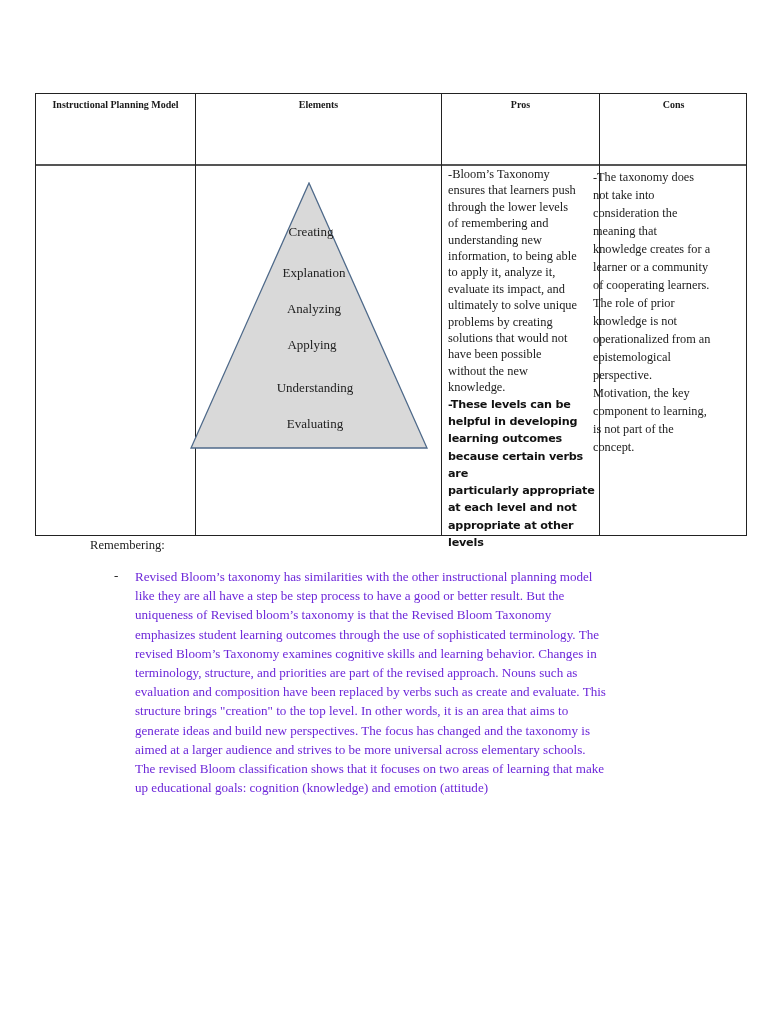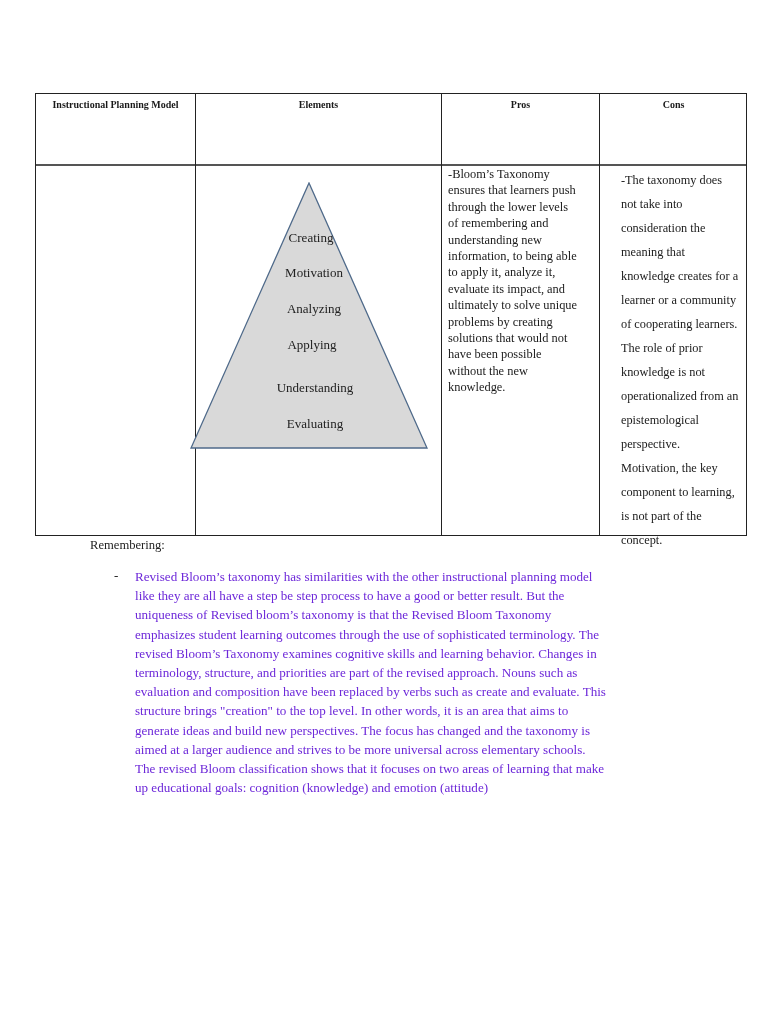--- a/index.html
+++ b/index.html
@@ -126,22 +126,22 @@
     <div class="cell hdr" style="left:0; top:0; width:159px;">Instructional Planning Model</div>
     <div class="cell hdr" style="left:160px; top:0; width:245px;">Elements</div>
     <div class="cell hdr" style="left:406px; top:0; width:157px;">Pros</div>
     <div class="cell hdr" style="left:564px; top:0; width:147px;font-family:Liberation Serif, serif;">Cons</div>
 
 
     <div class="pyramid" style="left:154px; top:88px;">
       <svg width="240" height="270" viewBox="0 0 240 270">
         <polygon points="119,1 237,266 1,266" fill="#d9d9d9" stroke="#4f6a8a" stroke-width="1.3"></polygon>
       </svg>
-      <span class="pyr-label" style="left:121px; top:48px;">Creating</span>
-      <span class="pyr-label" style="left:124px; top:83px;">Motivation</span>
+      <span class="pyr-label" style="left:121px; top:42px;">Creating</span>
+      <span class="pyr-label" style="left:124px; top:83px;">Explanation</span>
       <span class="pyr-label" style="left:124px; top:119px;">Analyzing</span>
       <span class="pyr-label" style="left:122px; top:155px;">Applying</span>
       <span class="pyr-label" style="left:125px; top:198px;">Understanding</span>
       <span class="pyr-label" style="left:125px; top:234px;">Evaluating</span>
     </div>
 
     <div class="cell" style="left:406px; top:72px; width:157px; padding:0 4px 0 6px;">
       <div style="white-space:pre-line; font-size:12.4px; line-height:16.4px;">-Bloom’s Taxonomy
 ensures that learners push
 through the lower levels
@@ -149,23 +149,31 @@
 understanding new
 information, to being able
 to apply it, analyze it,
 evaluate its impact, and
 ultimately to solve unique
 problems by creating
 solutions that would not
 have been possible
 without the new
 knowledge.</div>
+      <div class="pros-bold">-These levels can be
+helpful in developing
+learning outcomes
+because certain verbs are
+particularly appropriate
+at each level and not
+appropriate at other
+levels</div>
     </div>
 
-    <div class="cell body-cell" style="left:580px; top:72px; width:147px; font-size:12.3px; line-height:24px; padding-left:5px;">-The taxonomy does
+    <div class="cell body-cell" style="left:552px; top:72px; width:147px; font-size:12.3px; line-height:18px; padding-left:5px;">-The taxonomy does
 not take into
 consideration the
 meaning that
 knowledge creates for a
 learner or a community
 of cooperating learners.
 The role of prior
 knowledge is not
 operationalized from an
 epistemological

